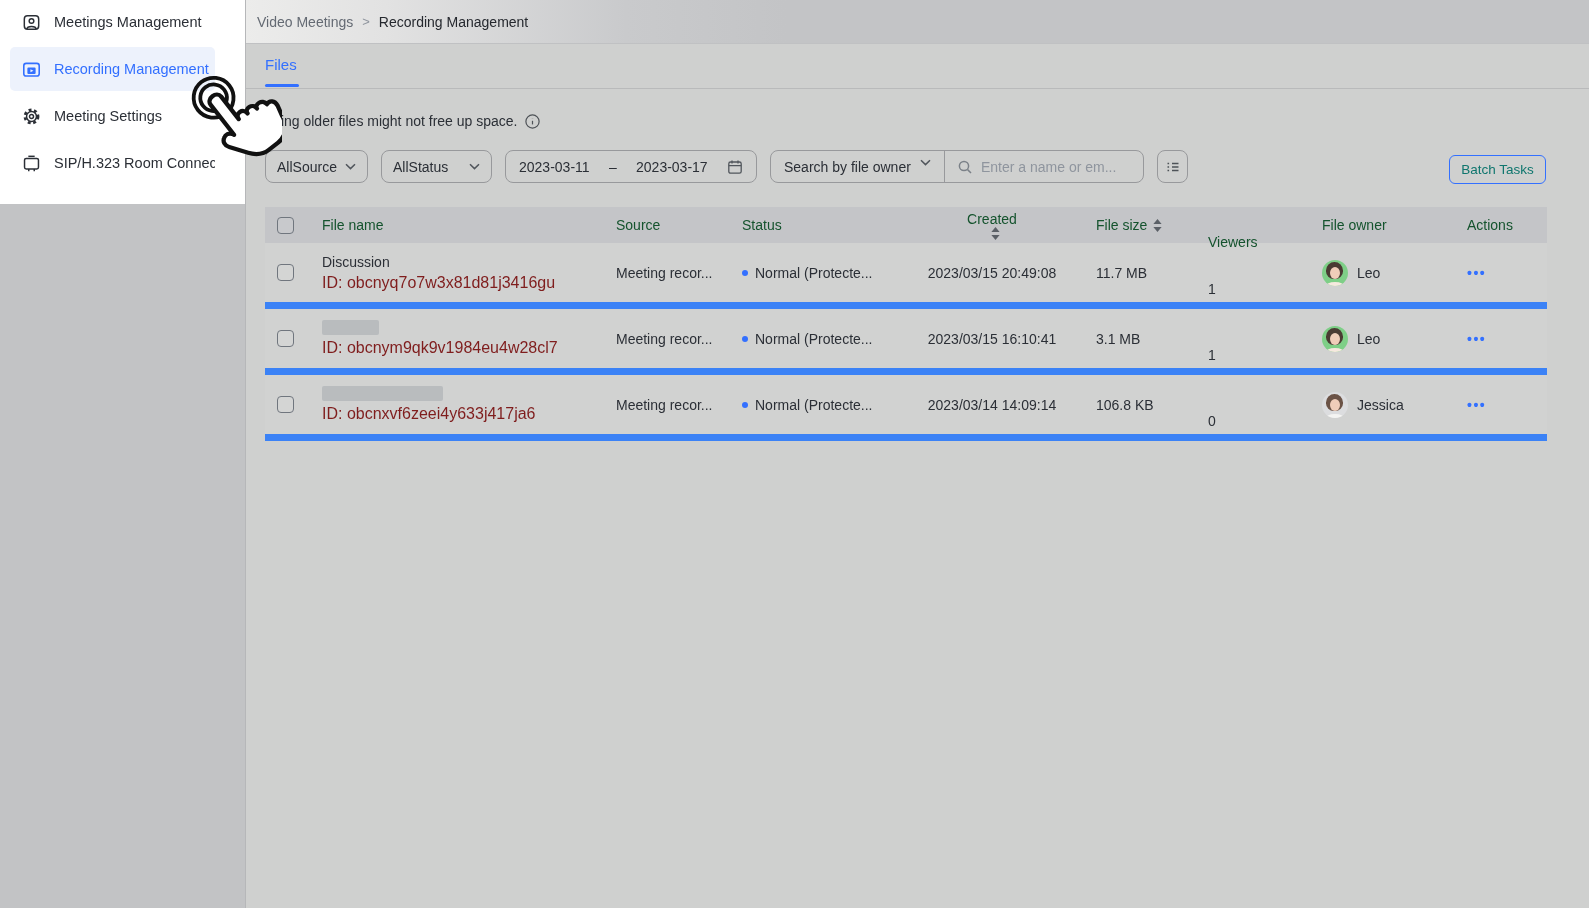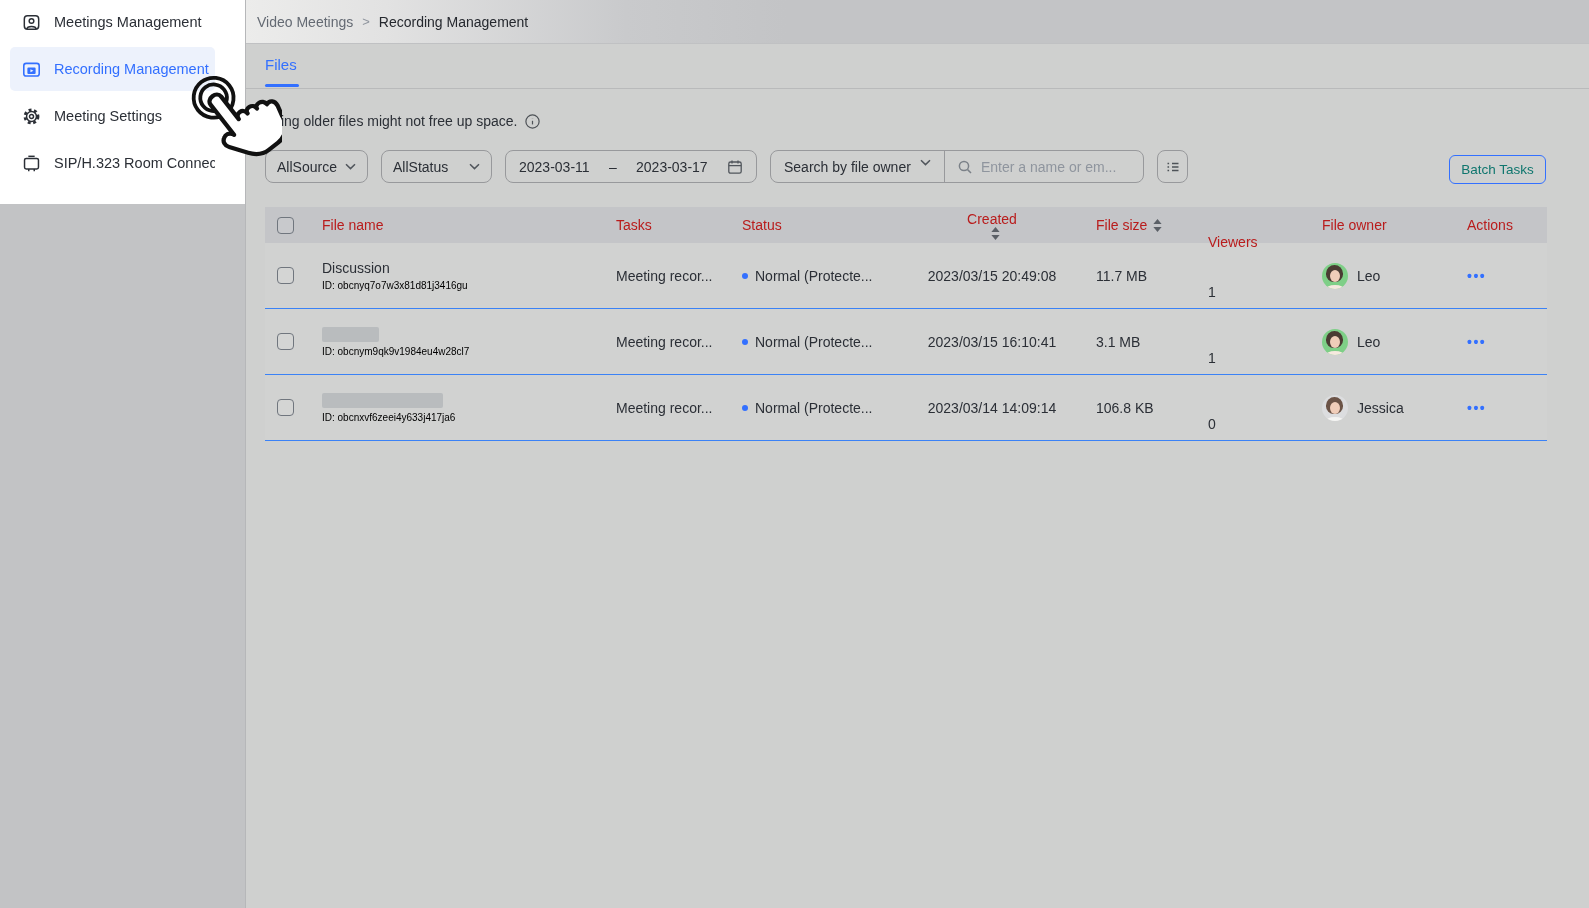--- a/index.html
+++ b/index.html
@@ -48,34 +48,34 @@
   .ctl-search .owner-seg { display:flex; align-items:flex-start; justify-content:space-between; width:183px; padding:0 13px; cursor:pointer; }
   .ctl-search .v-div { width:1px; height:33px; background:#98999c; }
   .ctl-search .input-seg { display:flex; align-items:center; gap:8px; padding:0 12px; flex:1; }
   .ctl-search input { border:none; outline:none; background:transparent; font-size:14px; color:#2b2f36; width:150px;
                       font-family:"Liberation Sans", sans-serif; }
   .ctl-search input::placeholder { color:#8f959e; }
   .ctl-list { width:31px; justify-content:center; cursor:pointer; }
 
   
   .table { position:absolute; left:265px; top:207px; width:1282px; }
-  .thead { height:36px; background:#c4c5c8; display:flex; align-items:center; font-size:14px; color:#b91c1c; }
-  .trow { height:66px; background:#d1d2d1; display:flex; align-items:center; border-bottom:1px solid #3b82f6; font-size:14px; color:#2b2f36; }
+  .thead { height:36px; background:#c4c5c8; display:flex; align-items:center; font-size:14px; color:#14532d; }
+  .trow { height:66px; background:#d1d2d1; display:flex; align-items:center; border-bottom:7px solid #3b82f6; font-size:14px; color:#2b2f36; }
   .col-cb { width:57px; padding-left:12px; display:flex; align-items:center; }
   .col-name { width:294px; }
   .col-source { width:126px; }
   .col-status { width:146px; display:flex; align-items:center; gap:7px; }
   .col-created { width:208px; display:flex; align-items:center;flex-direction:column; }
   .col-size { width:112px; display:flex; align-items:center; }
   .col-viewers { width:114px;margin-top:33px; }
   .col-owner { width:145px; display:flex; align-items:center; gap:9px; }
   .col-actions { width:80px; }
   .cbx { width:17px; height:17px; border:1.5px solid #70767e; border-radius:4px; background:rgba(255,255,255,0.08); cursor:pointer; }
   .fname { color:#2b2f36; }
-  .fid { font-size:10px; color:#000000; margin-top:4px; }
+  .fid { font-size:16px; color:#7f1d1d; margin-top:4px; }
   .redact { height:15px; background:#b9bcbe; border-radius:2px; }
   .redact-sm { width:57px; }
   .redact-lg { width:121px; }
   .status-dot { width:6px; height:6px; border-radius:50%; background:#3370ff; flex:0 0 6px; }
   .sort-ic { margin-left:6px; display:inline-flex; }
   .dots { color:#3370ff; font-size:14px; font-weight:700; letter-spacing:1.5px; cursor:pointer; }
 
   .avatar { width:26px; height:26px; border-radius:50%; position:relative; overflow:hidden; flex:0 0 26px; }
   .avatar--green { background:#7ecf87; }
   .avatar--photo { background:#dcdddf; }
@@ -221,21 +221,21 @@
 
   </div>
 
   <div class="table">
 
     <div class="thead">
       <div class="col-cb">
           <span class="cbx"></span>
         </div>
       <div class="col-name">File name</div>
-      <div class="col-source">Tasks</div>
+      <div class="col-source">Source</div>
       <div class="col-status">Status</div>
       <div class="col-created">
         <span>Created</span>
         <span class="sort-ic">
           <svg width="9" height="13" viewBox="0 0 9 13" fill="#5a5f66">
               <path d="M4.5 0 L8.6 5 H0.4 Z"></path>
               <path d="M0.4 8 H8.6 L4.5 13 Z"></path>
             </svg>
         </span>
       </div>

